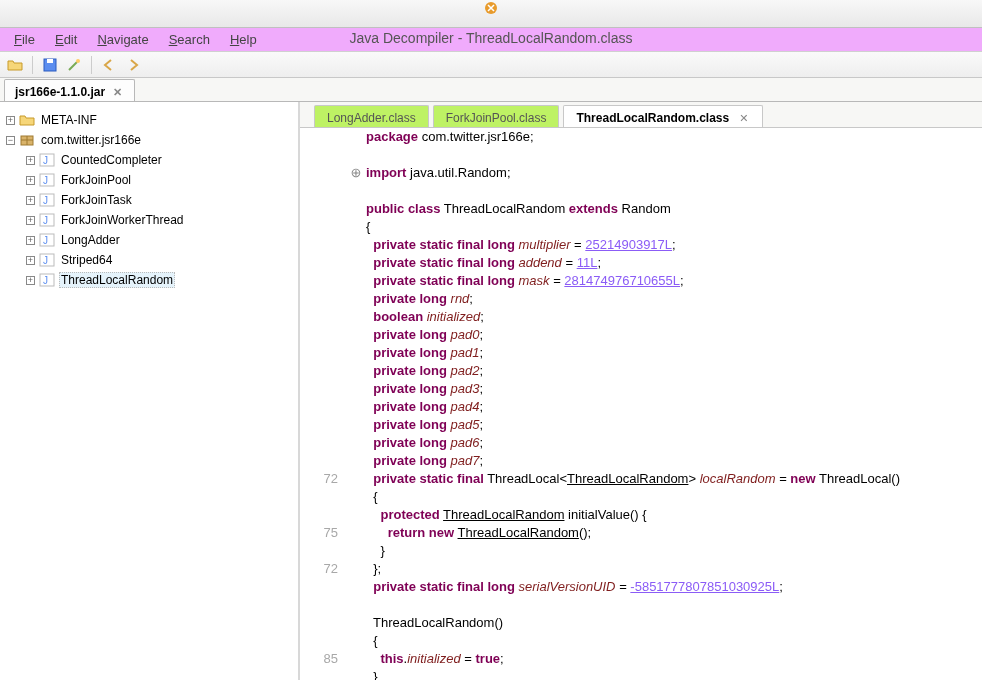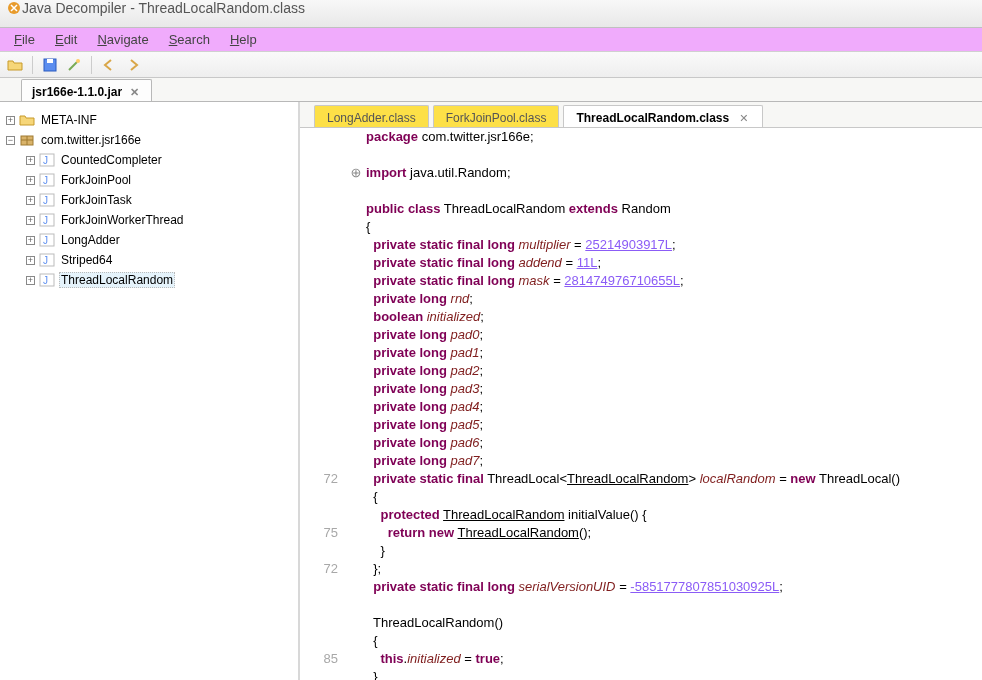--- a/index.html
+++ b/index.html
@@ -1,55 +1,55 @@
 <!DOCTYPE html>
 <html><head>
 <meta charset="utf-8">
 <style>
 * { margin: 0; padding: 0; box-sizing: border-box; font-family: Tahoma, sans-serif; }
 html, body { height: 100%; overflow: hidden; }
 body { font-size: 12px; background: #fff; }
 
 
-.title-bar { height: 28px; background: linear-gradient(to bottom, #f8f8f8, #e8e8e8); border-bottom: 1px solid #c0c0c0; display: flex; align-items: flex-start; padding: 0 6px; gap: 0; }
+.title-bar { height: 28px; background: linear-gradient(to bottom, #f8f8f8, #e8e8e8); border-bottom: 1px solid #c0c0c0; display: flex; align-items: center; padding: 0 6px; gap: 14px; flex-direction: column; }
 .title-bar .icon { width: 16px; height: 16px; display: flex; align-items: center; justify-content: center; }
 .title-bar .title-text { color: #555; font-size: 14px; }
 
 
 .menu-bar { height: 24px; background: #f0abfc; border-bottom: 1px solid #d0d0d0; display: flex; align-items: center; padding: 0 4px; font-size: 13px; color: #444; }
 .menu-item { padding: 3px 10px; cursor: default; }
 .menu-item .ul { text-decoration: underline; }
 
 
 .tool-bar { height: 26px; background: linear-gradient(to bottom,#fafafa,#eee); border-bottom: 1px solid #c8c8c8; display: flex; align-items: center; padding: 0 6px; gap: 6px; }
 .tool-btn { width: 18px; height: 18px; display: flex; align-items: center; justify-content: center; }
 .tool-sep { width: 1px; height: 18px; background: #ccc; margin: 0 2px; }
 
 
-.jar-tab-bar { height: 24px; background: #f7f7f5; border-bottom: 1px solid #b8b8b8; display: flex; align-items: flex-end; padding: 0 21px; }
+.jar-tab-bar { height: 24px; background: #f7f7f5; border-bottom: 1px solid #b8b8b8; display: flex; align-items: flex-end; padding: 0 4px; }
 .jar-tab { height: 22px; padding: 3px 10px 0 10px; background: #fdfdfd; border: 1px solid #b8b8b8; border-bottom: none; border-radius: 2px 2px 0 0; display: flex; align-items: center; gap: 6px; font-weight: bold; font-size: 12px; }
 .close-x { color: #888; font-size: 11px; padding: 0 2px; }
 
 
 .main { display: flex; height: calc(100% - 28px - 24px - 26px - 24px); }
 .left-pane { width: 300px; border-right: 2px solid #d8d8d8; background: #fff; overflow: auto; padding-top: 4px; }
 .right-pane { flex: 1; display: flex; flex-direction: column; overflow: hidden; }
 
 
 .tree { padding: 4px 2px; }
 .tree-row { display: flex; align-items: center; height: 20px; white-space: nowrap; }
 .tree-row.selected .label { background: #e5f3fb; border: 1px dotted #bbb; padding: 0 1px; }
 .tree-indent { display: inline-block; }
 .toggle-box { width: 9px; height: 9px; border: 1px solid #888; display: inline-flex; align-items: center; justify-content: center; font-size: 9px; line-height: 1; color: #666; margin-right: 4px; background: #fff; }
 .tree-icon { width: 16px; height: 16px; display: inline-flex; align-items: center; justify-content: center; margin-right: 4px; }
 .label { padding: 1px 2px; }
 
 
 .ed-tab-bar { height: 26px; background: #f7f7f5; display: flex; align-items: flex-end; padding: 0 8px 0 14px; border-bottom: 1px solid #c8c8c8; }
-.ed-tab { height: 22px; padding: 3px 12px 0 12px; background: #fde047; border: 1px solid #c8c8c8; border-bottom: none; border-radius: 2px 2px 0 0; margin-right: 4px; display: flex; align-items: center; gap: 8px; color: #555; }
+.ed-tab { height: 22px; padding: 3px 12px 0 12px; background: #bef264; border: 1px solid #c8c8c8; border-bottom: none; border-radius: 2px 2px 0 0; margin-right: 4px; display: flex; align-items: center; gap: 8px; color: #555; }
 .ed-tab.active { background: #fff; font-weight: bold; color: #000; }
 .ed-tab .close-x { font-weight: normal; }
 
 
 .code-wrap { flex: 1; display: flex; overflow: auto; background: #fff; font-family: Consolas, 'Courier New', monospace; font-size: 13px; line-height: 18px; }
 .gutter { width: 46px; text-align: right; color: #a8a8a8; padding-right: 8px; user-select: none; }
 .gutter-extra { width: 20px; text-align: center; color: #888; }
 .code-col { flex: 1; white-space: pre; padding-right: 22px; }
 .code-line { height: 18px; }
 .gline { height: 18px; }

